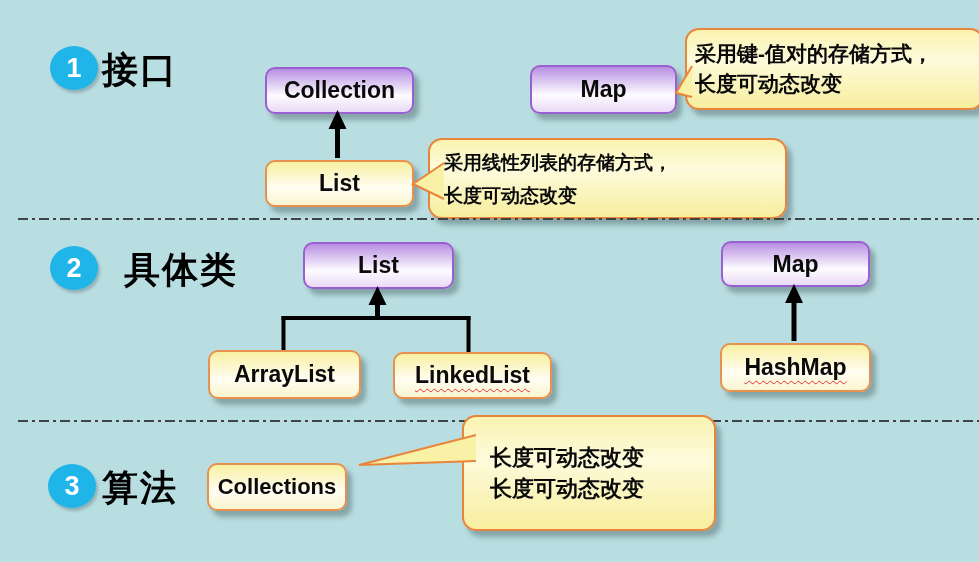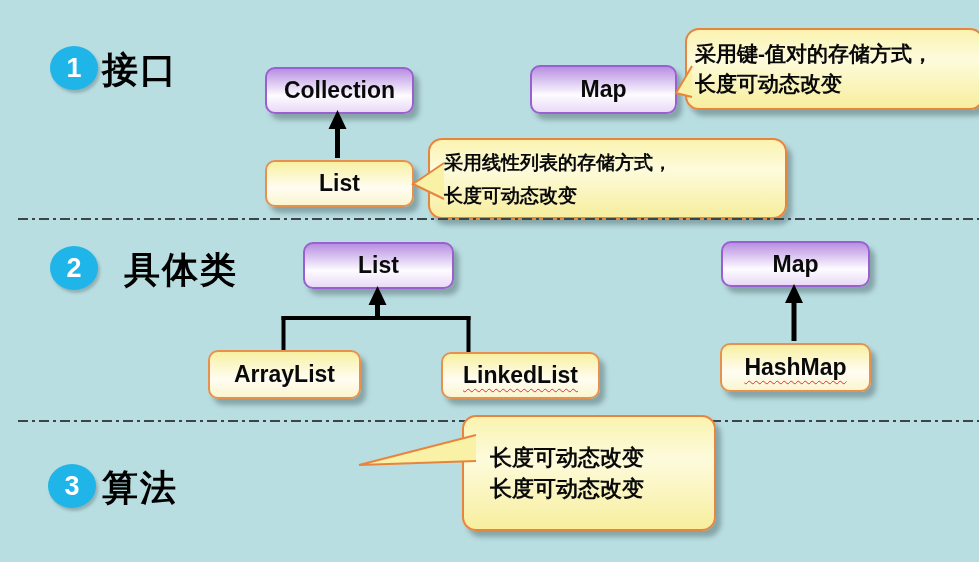--- a/index.html
+++ b/index.html
@@ -105,21 +105,21 @@
   <div class="sec-label" style="left:98px;top:246px;margin-left:26px;">具体类</div>
 
   <div class="nodebox box-purple" style="left:303px;top:242px;width:147px;height:43px;">
     <span>List</span>
   </div>
 
   <div class="nodebox box-yellow" style="left:208px;top:350px;width:149px;height:45px;align-items:center;">
     <span>ArrayList</span>
   </div>
 
-  <div class="nodebox box-yellow" style="left:393px;top:352px;width:155px;height:43px;margin-left:48px;">
+  <div class="nodebox box-yellow" style="left:393px;top:352px;width:155px;height:43px;">
     <span class="squiggle">LinkedList</span>
   </div>
 
   <div class="nodebox box-purple" style="left:721px;top:241px;width:145px;height:42px;">
     <span>Map</span>
   </div>
 
   <div class="nodebox box-yellow" style="left:720px;top:343px;width:147px;height:45px;">
     <span class="squiggle">HashMap</span>
   </div>
@@ -127,20 +127,23 @@
   <div class="divider" style="left:18px;top:420px;width:961px;"></div>
 
   <div class="badge" style="left:48px;top:464px;">3</div>
   <div class="sec-label" style="left:102px;top:464px;">算法</div>
 
   <div class="callout" style="left:462px;top:415px;width:224px;height:112px;padding-left:26px;font-size:22px;line-height:31px;">
     <div class="cl">长度可动态改变</div>
     <div class="cl">长度可动态改变</div>
   </div>
 
+  <div class="nodebox box-yellow" style="left:207px;top:463px;width:136px;height:44px;font-size:22px;">
+    <span>Collections</span>
+  </div>
 
   <svg class="overlay" viewBox="0 0 979 562">
 
     <g>
       <line x1="337.5" y1="158" x2="337.5" y2="126" stroke="#000" stroke-width="5"></line>
       <polygon points="337.5,110 328.5,129 346.5,129" fill="#000"></polygon>
     </g>
 
     <g>
       <line x1="281.5" y1="318" x2="470.5" y2="318" stroke="#000" stroke-width="4"></line>

